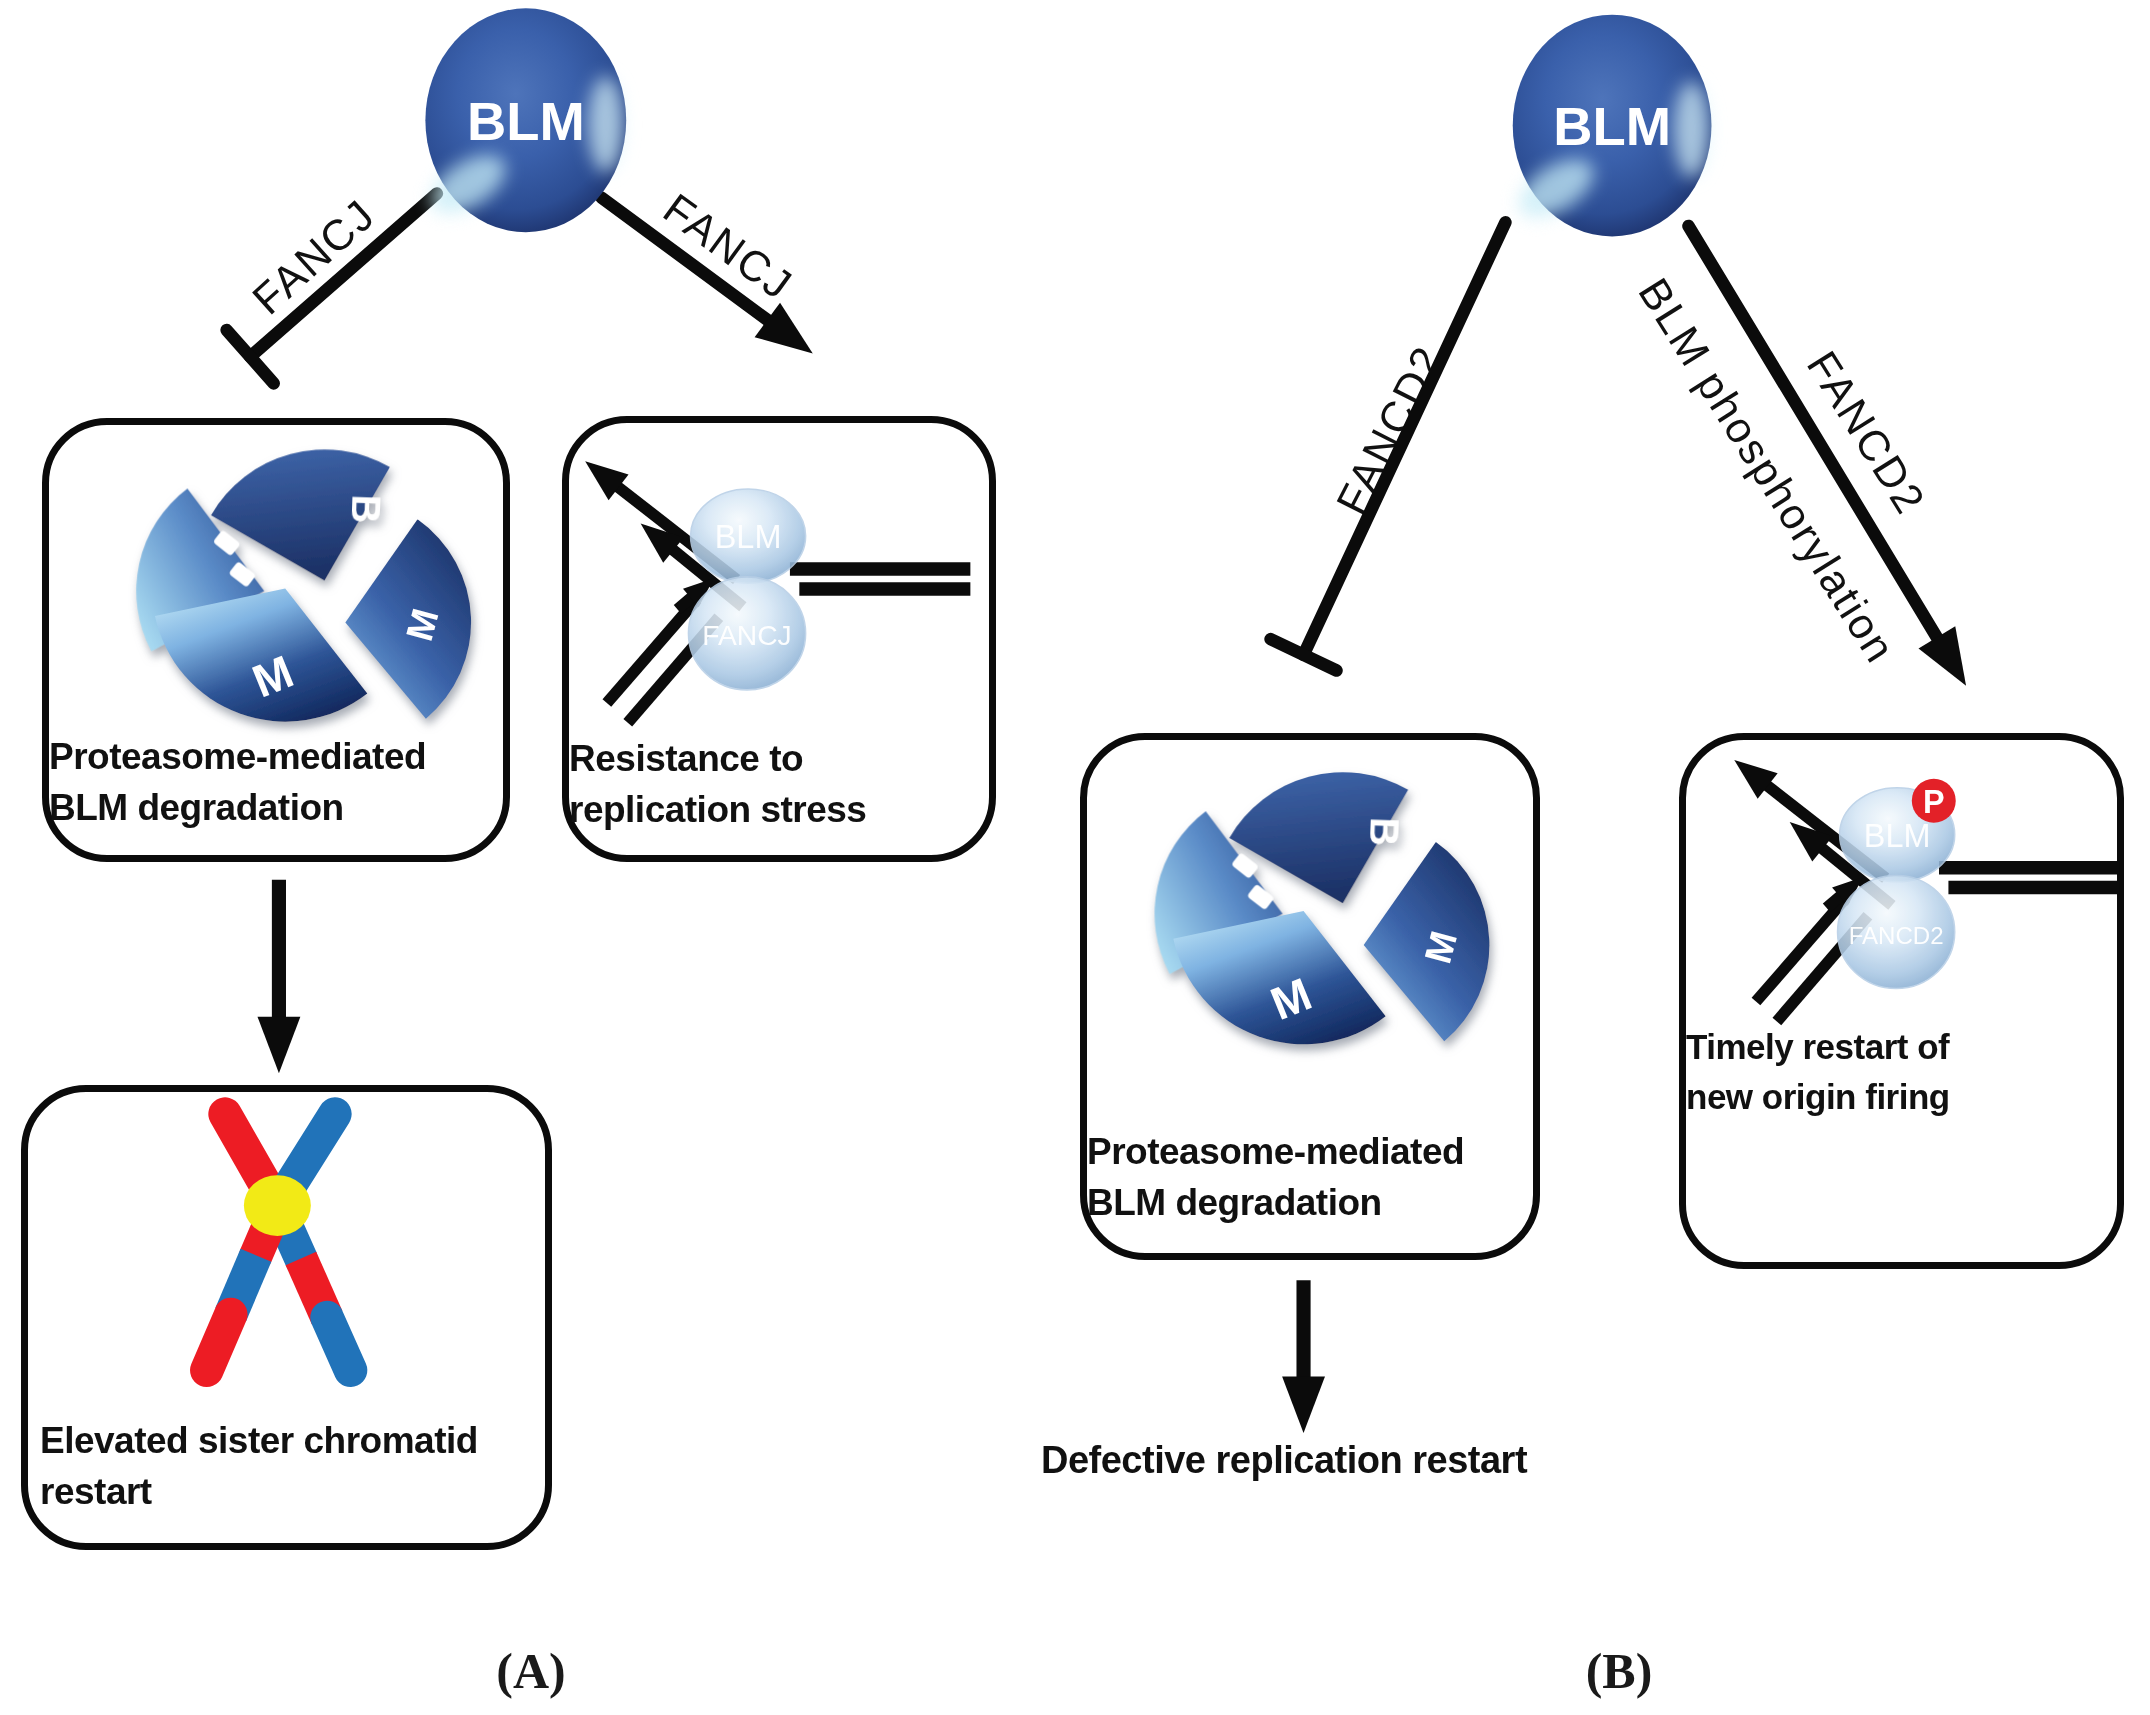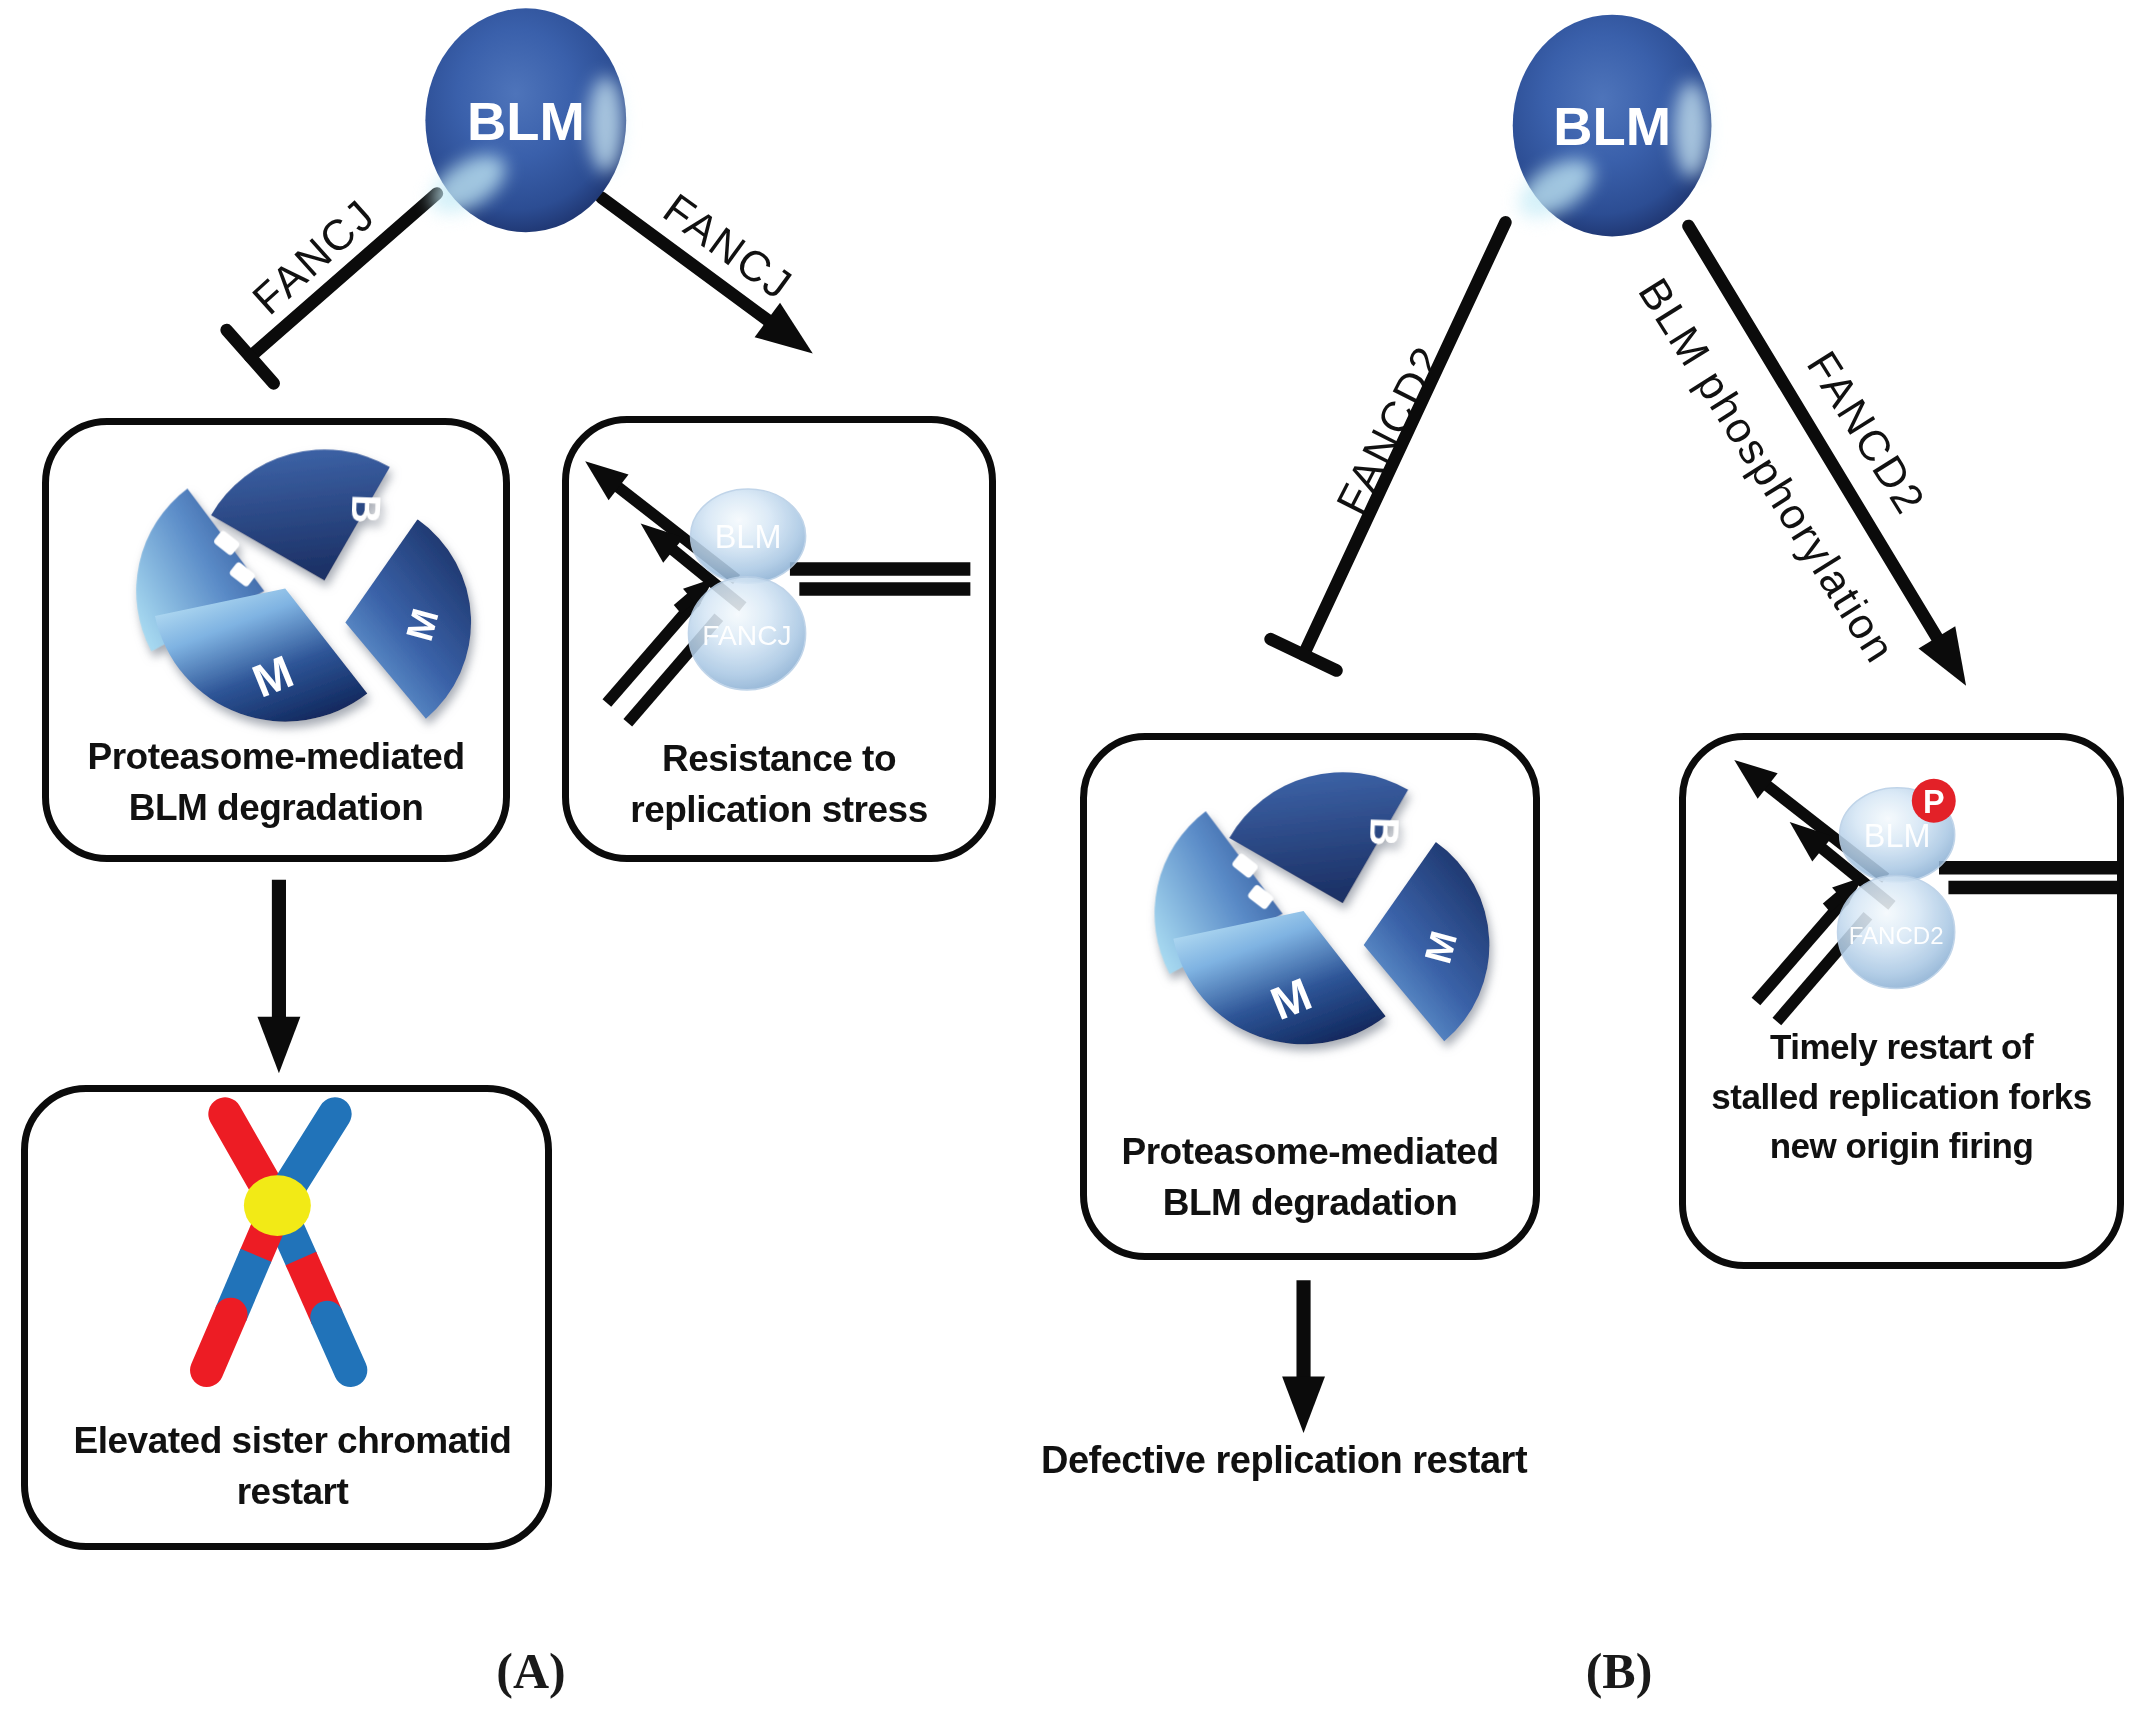--- a/index.html
+++ b/index.html
@@ -1,20 +1,20 @@
 <!DOCTYPE html>
 <html style="font-size:8.4px"><head>
 <meta charset="utf-8">
 <style>
   html,body{margin:0;padding:0;background:#ffffff;}
   body{position:relative;width:2151px;height:1715px;overflow:hidden;
        font-family:"Liberation Sans",sans-serif;color:#0d0d0d;}
   .panel-box{position:absolute;background:#ffffff;border:7.3px solid #0b0b0b;
              border-radius:65px;box-sizing:border-box;}
-  .caption{position:absolute;left:0;right:0;text-align:center;
+  .caption{position:absolute;left:0;right:0;
            font-weight:700;font-size:37px;line-height:1.38;letter-spacing:-0.5px;color:#111;}
   .edge-label{position:absolute;white-space:nowrap;font-size:43px;font-weight:400;
               letter-spacing:2.1px;color:#111;}
   .outcome{position:absolute;text-align:left;font-weight:700;font-size:38px;
            letter-spacing:-0.5px;color:#111;}
   .panel-tag{position:absolute;transform:translate(-50%,-50%);
              font-family:"Liberation Serif",serif;font-weight:700;font-size:50px;color:#1a1a1a;}
   svg.overlay{position:absolute;left:0;top:0;pointer-events:none;}
   .sphere-label{font-weight:700;fill:#ffffff;text-anchor:middle;
                 font-family:"Liberation Sans",sans-serif;}
@@ -50,21 +50,20 @@
 <div class="panel-box" style="left:1080px;top:733px;width:460px;height:527px;">
   <div class="caption" style="top:386px;">
     <div>Proteasome-mediated</div>
     <div>BLM degradation</div>
   </div>
 </div>
 
 <div class="panel-box" style="left:1679px;top:733px;width:445px;height:536px;padding-left:20px;">
   <div class="caption" style="top:282px;font-size:35px;line-height:1.42;">
     <div>Timely restart of</div>
-    <div>stalled replication forks</div>
     <div>new origin firing</div>
   </div>
 </div>
 
 <div class="edge-label" style="left:314px;top:257px;transform:translate(-50%,-50%) rotate(-42deg);">FANCJ</div>
 <div class="edge-label" style="left:728px;top:247px;transform:translate(-50%,-50%) rotate(36deg);">FANCJ</div>
 <div class="edge-label" style="left:1390px;top:430px;transform:translate(-50%,-50%) rotate(-63deg);">FANCD2</div>
 <div class="edge-label" style="left:1767px;top:471px;transform:translate(-50%,-50%) rotate(58deg);">BLM phosphorylation</div>
 <div class="edge-label" style="left:1866px;top:433px;transform:translate(-50%,-50%) rotate(58deg);">FANCD2</div>
 

